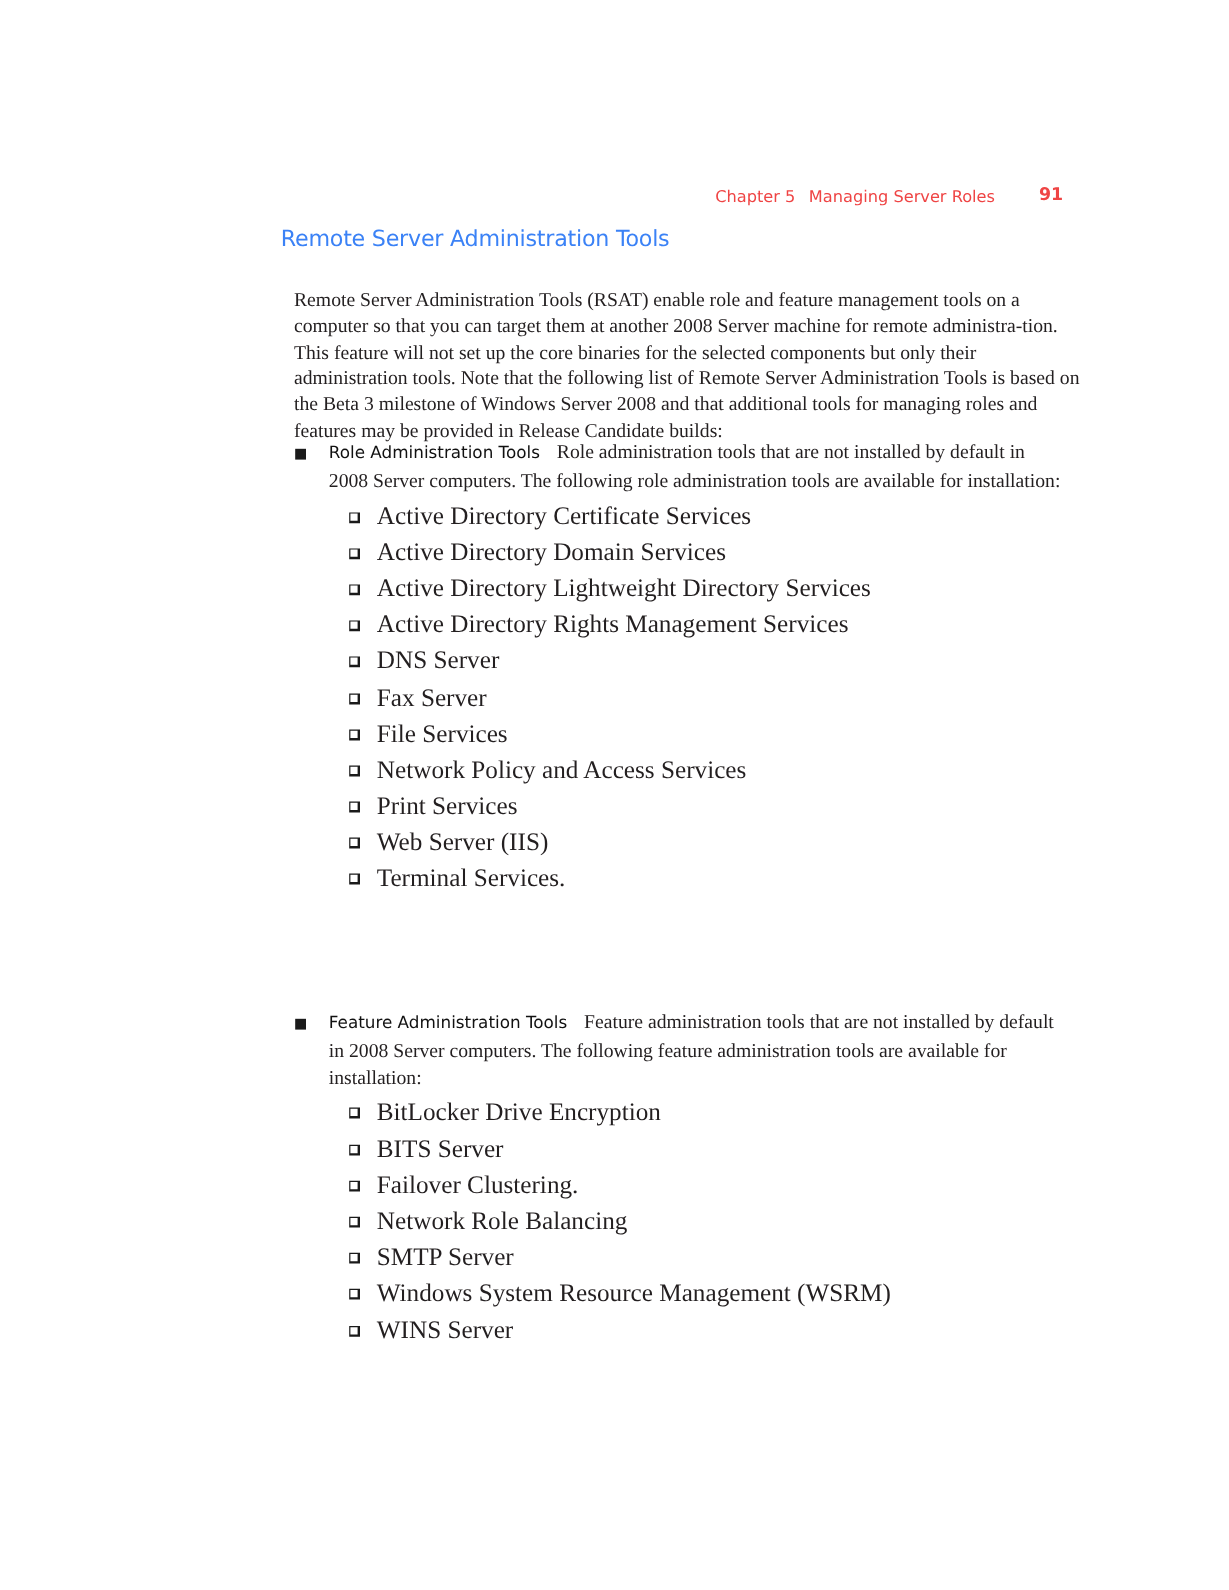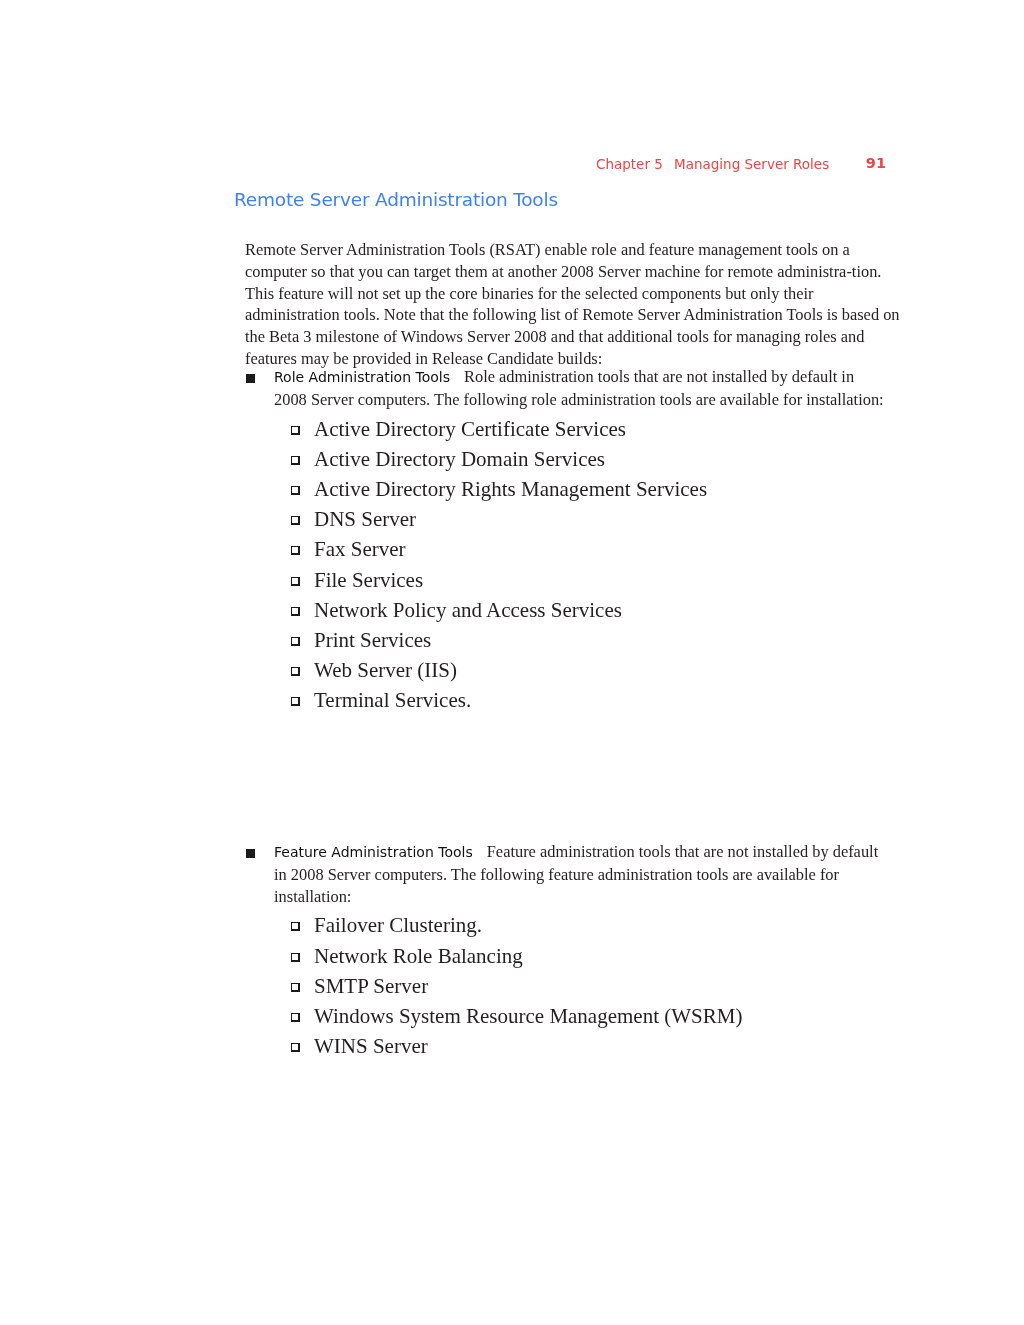--- a/index.html
+++ b/index.html
@@ -47,36 +47,39 @@
 <p class="intro">Remote Server Administration Tools (RSAT) enable role and feature management tools on a computer so that you can target them at another 2008 Server machine for remote administra-tion. This feature will not set up the core binaries for the selected components but only their administration tools. Note that the following list of Remote Server Administration Tools is based on the Beta 3 milestone of Windows Server 2008 and that additional tools for managing roles and features may be provided in Release Candidate builds:</p>
 
 <div class="bullet-block" style="top:366px;">
   <div class="bullet-row">
     <span class="sq-bullet"></span>
     <span class="bullet-term">Role Administration Tools</span><span>Role administration tools that are not installed by default in 2008 Server computers. The following role administration tools are available for installation:</span>
   </div>
   <ul class="sub-list">
     <li class="sub-item"><span class="box-bullet"></span><span>Active Directory Certificate Services</span></li>
     <li class="sub-item"><span class="box-bullet"></span><span>Active Directory Domain Services</span></li>
+    <li class="sub-item"><span class="box-bullet"></span><span>Active Directory Lightweight Directory Services</span></li>
     <li class="sub-item"><span class="box-bullet"></span><span>Active Directory Rights Management Services</span></li>
     <li class="sub-item"><span class="box-bullet"></span><span>DNS Server</span></li>
     <li class="sub-item"><span class="box-bullet"></span><span>Fax Server</span></li>
     <li class="sub-item"><span class="box-bullet"></span><span>File Services</span></li>
     <li class="sub-item"><span class="box-bullet"></span><span>Network Policy and Access Services</span></li>
     <li class="sub-item"><span class="box-bullet"></span><span>Print Services</span></li>
     <li class="sub-item"><span class="box-bullet"></span><span>Web Server (IIS)</span></li>
     <li class="sub-item"><span class="box-bullet"></span><span>Terminal Services.</span></li>
   </ul>
 </div>
 
 <div class="bullet-block" style="top:805px;margin-top:36px;">
   <div class="bullet-row">
     <span class="sq-bullet"></span>
     <span class="bullet-term">Feature Administration Tools</span><span>Feature administration tools that are not installed by default in 2008 Server computers. The following feature administration tools are available for installation:</span>
   </div>
   <ul class="sub-list">
+    <li class="sub-item"><span class="box-bullet"></span><span>BitLocker Drive Encryption</span></li>
+    <li class="sub-item"><span class="box-bullet"></span><span>BITS Server</span></li>
     <li class="sub-item"><span class="box-bullet"></span><span>Failover Clustering.</span></li>
     <li class="sub-item"><span class="box-bullet"></span><span>Network Role Balancing</span></li>
     <li class="sub-item"><span class="box-bullet"></span><span>SMTP Server</span></li>
     <li class="sub-item"><span class="box-bullet"></span><span>Windows System Resource Management (WSRM)</span></li>
     <li class="sub-item"><span class="box-bullet"></span><span>WINS Server</span></li>
   </ul>
 </div>
 
 </body></html>

